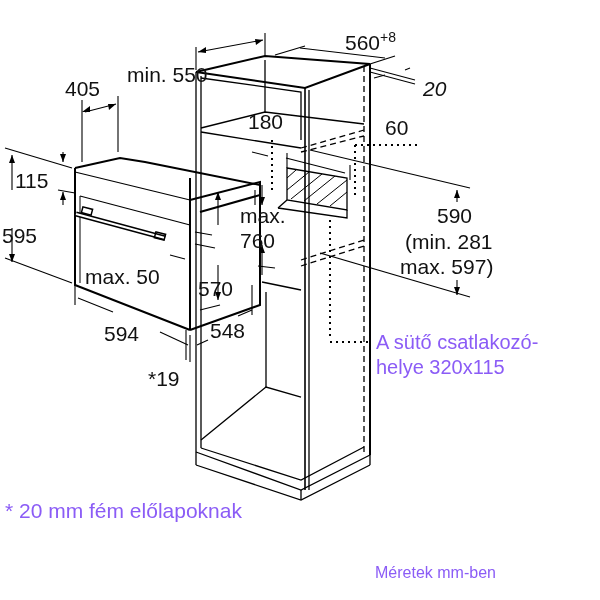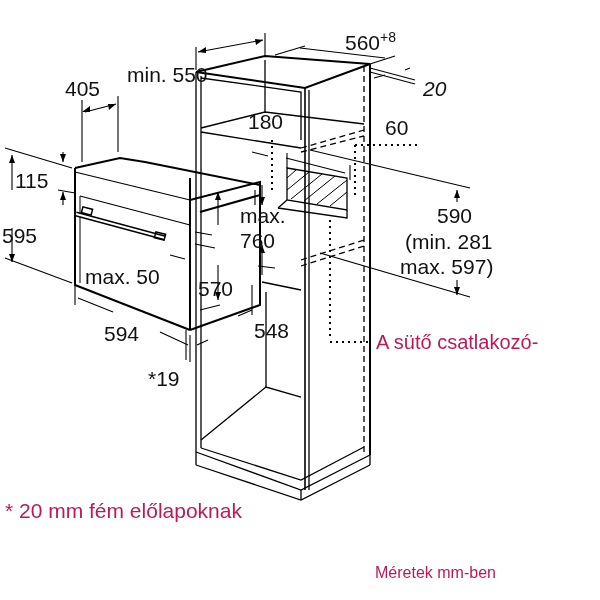--- a/index.html
+++ b/index.html
@@ -1,21 +1,21 @@
 <!DOCTYPE html>
 <html><head>
 <meta charset="utf-8">
 <style>
   html, body { margin: 0; padding: 0; background: #ffffff; }
   body { width: 600px; height: 600px; position: relative; overflow: hidden;
          font-family: "Liberation Sans", sans-serif; color: #000; }
   svg.drawing { position: absolute; left: 0; top: 0; }
   .lbl { position: absolute; font-size: 21px; line-height: 21px; white-space: nowrap; color: #111; }
   .lbl sup { font-size: 14px; vertical-align: 8px; }
-  .note { position: absolute; font-size: 20px; line-height: 25px; color: #be185d; }
+  .note { position: absolute; font-size: 20px; line-height: 25px; color: #8b5cf6; }
 </style>
 </head>
 <body>
 
 <svg class="drawing" width="600" height="600" viewBox="0 0 600 600">
   <g stroke="#000" fill="none" stroke-width="1.3">
 
     <g>
 
       <polyline points="196,72 265,56 370,64 305,88 196,72" stroke-width="2"></polyline>
@@ -180,21 +180,22 @@
 <div class="lbl" style="left:15px;top:170px;">115</div>
 <div class="lbl" style="left:2px;top:225px;">595</div>
 <div class="lbl" style="left:240px;top:205px;">max.</div>
 <div class="lbl" style="left:240px;top:230px;">760</div>
 <div class="lbl" style="left:437px;top:205px;">590</div>
 <div class="lbl" style="left:405px;top:231px;">(min. 281</div>
 <div class="lbl" style="left:400px;top:256px;">max. 597)</div>
 <div class="lbl" style="left:85px;top:266px;">max. 50</div>
 <div class="lbl" style="left:198px;top:278px;">570</div>
 <div class="lbl" style="left:104px;top:323px;">594</div>
-<div class="lbl" style="left:210px;top:320px;margin-left:44px;">548</div>
+<div class="lbl" style="left:210px;top:320px;">548</div>
 <div class="lbl" style="left:148px;top:368px;">*19</div>
 
 <div class="note" style="left:376px;top:330px;">
   <div>A sütő csatlakozó-</div>
+  <div>helye 320x115</div>
 </div>
 
 <div class="note" style="left:5px;top:498px;font-size:21px;">* 20 mm fém előlapoknak</div>
 <div class="note" style="left:375px;top:560px;font-size:16px;">Méretek mm-ben</div>
 
 </body></html>

